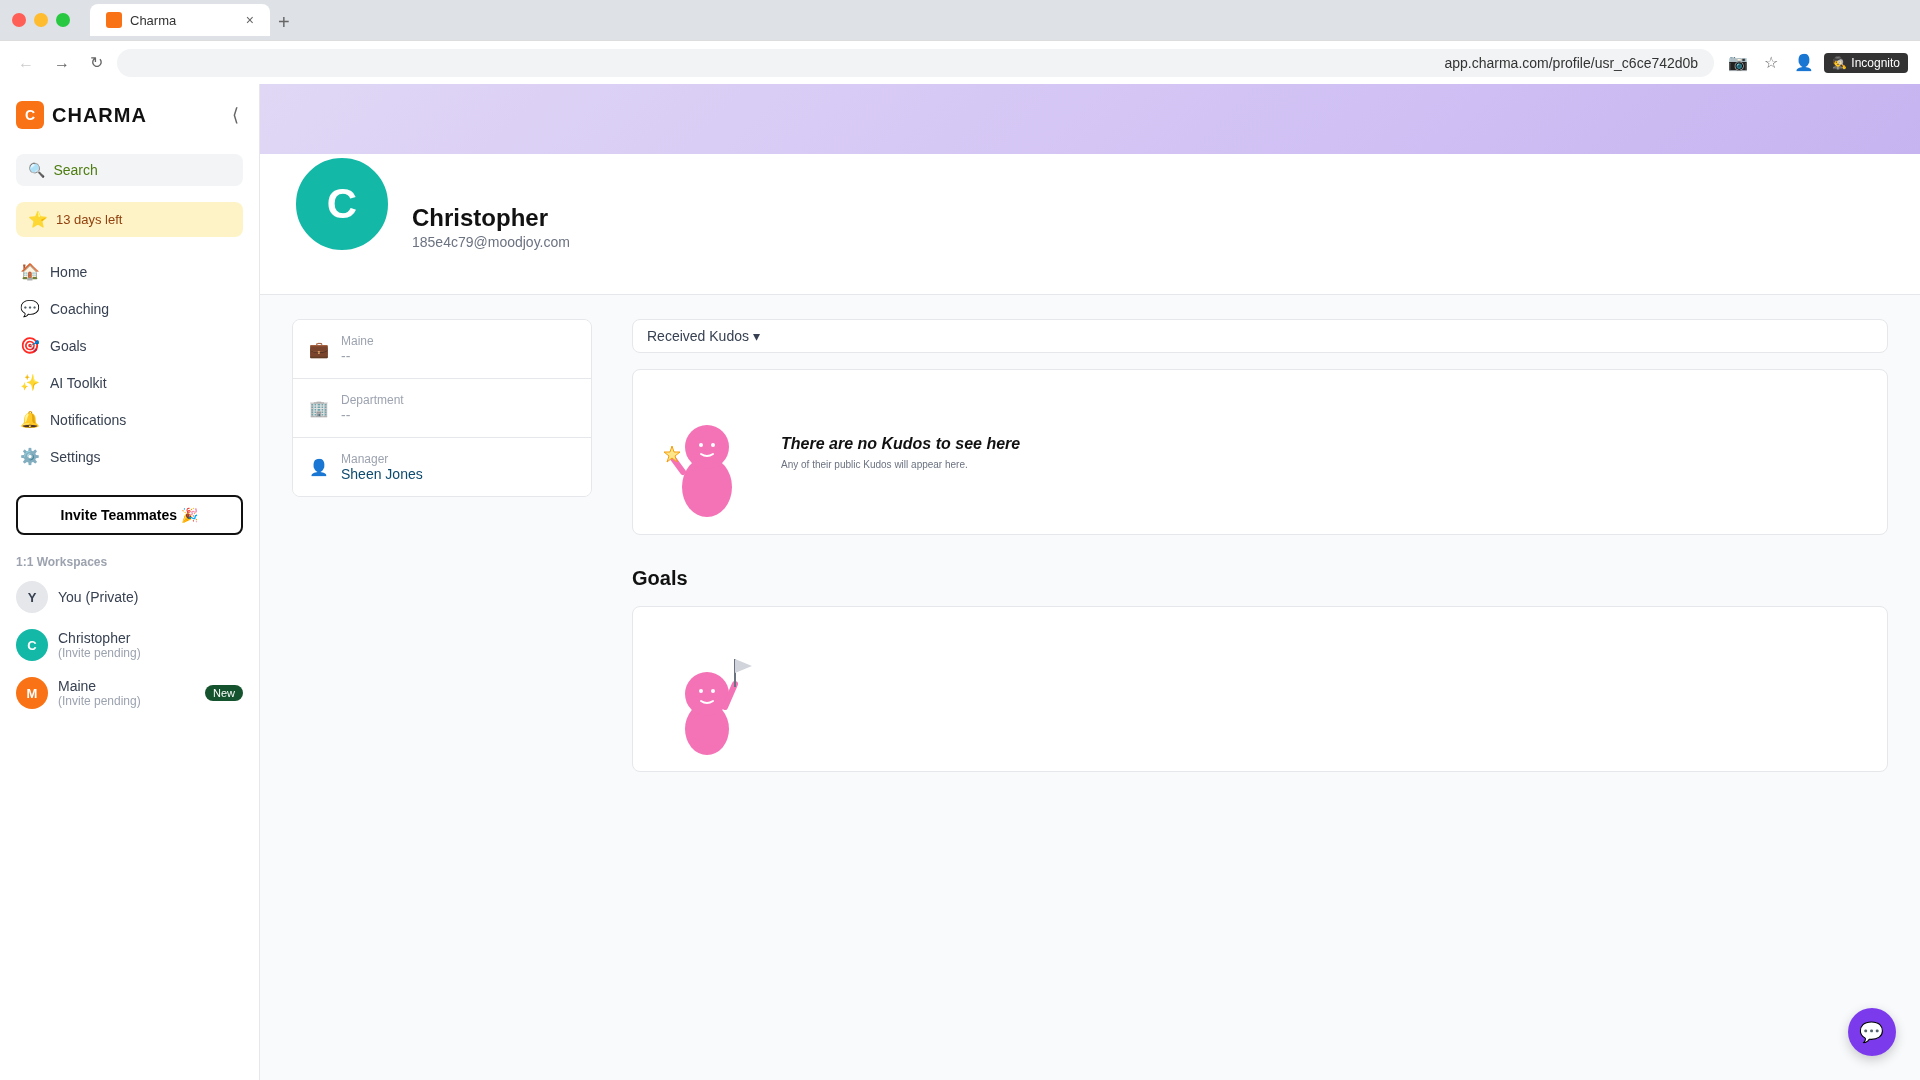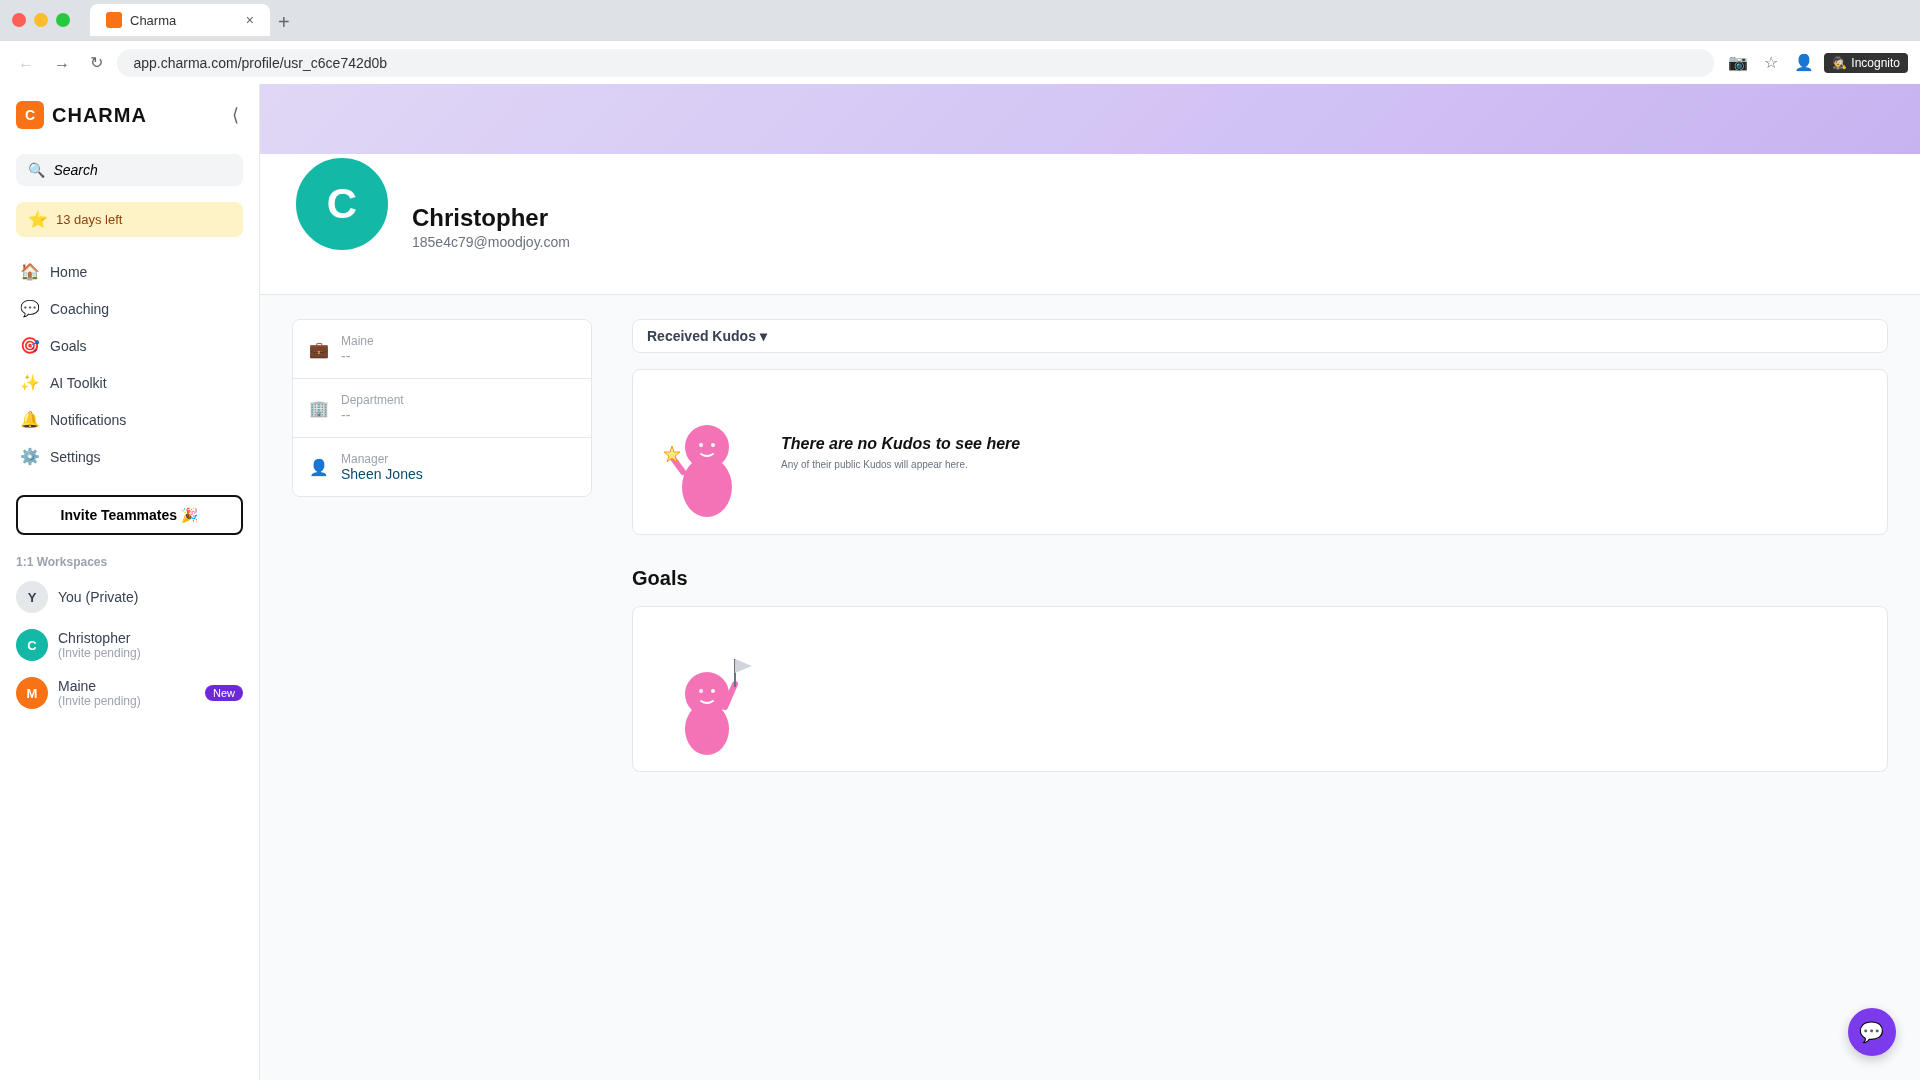--- a/index.html
+++ b/index.html
@@ -15,69 +15,69 @@
     .browser-btn.maximize { background: #28c840; }
     .browser-tabs { display: flex; align-items: flex-end; padding: 0 12px; }
     .browser-tab { background: #fff; border-radius: 8px 8px 0 0; padding: 8px 16px; display: flex; align-items: center; gap: 8px; font-size: 13px; color: #333; min-width: 180px; max-width: 220px; }
     .browser-tab-favicon { width: 16px; height: 16px; background: #f97316; border-radius: 3px; flex-shrink: 0; }
     .browser-tab-title { flex: 1; overflow: hidden; text-overflow: ellipsis; white-space: nowrap; }
     .browser-tab-close { color: #666; font-size: 14px; cursor: pointer; }
     .browser-tab-new { background: none; border: none; font-size: 20px; color: #666; cursor: pointer; padding: 0 8px; margin-bottom: 2px; }
     .browser-toolbar { background: #fff; display: flex; align-items: center; padding: 6px 12px; gap: 8px; height: 44px; border-top: 1px solid #ddd; }
     .browser-nav-btn { background: none; border: none; cursor: pointer; color: #666; font-size: 16px; padding: 4px 6px; border-radius: 4px; }
     .browser-nav-btn.disabled { color: #ccc; cursor: default; }
-    .browser-address-bar { flex: 1; background: #f1f3f4; border: none; border-radius: 20px; padding: 6px 16px; font-size: 14px; color: #333; outline: none; }
+    .browser-address-bar { flex: 1; background: #f1f3f4; border: none; border-radius: 20px; padding: 6px 16px; font-size: 14px; color: #333; outline: none; text-align: right; }
     .browser-toolbar-actions { display: flex; gap: 4px; align-items: center; }
     .browser-action-btn { background: none; border: none; cursor: pointer; color: #666; font-size: 16px; padding: 4px 6px; border-radius: 4px; }
     .incognito-badge { background: #333; color: #fff; font-size: 12px; padding: 3px 8px; border-radius: 4px; display: flex; align-items: center; gap: 4px; }
 
     
     .app { display: flex; flex: 1; overflow: hidden; }
 
     
     .sidebar { width: 260px; background: #fff; border-right: 1px solid #e5e7eb; display: flex; flex-direction: column; flex-shrink: 0; overflow-y: auto; }
     .sidebar-header { padding: 16px; display: flex; align-items: center; justify-content: space-between; }
     .logo { display: flex; align-items: center; gap: 8px; }
     .logo-icon { width: 28px; height: 28px; background: #f97316; border-radius: 6px; display: flex; align-items: center; justify-content: center; color: #fff; font-size: 14px; font-weight: bold; }
     .logo-text { font-size: 20px; font-weight: 700; color: #111; letter-spacing: 1px; text-transform: uppercase; }
     .sidebar-collapse-btn { background: none; border: none; cursor: pointer; color: #666; font-size: 18px; padding: 4px; border-radius: 4px; }
     .search-box { margin: 8px 16px; background: #f3f4f6; border-radius: 8px; padding: 8px 12px; display: flex; align-items: center; gap: 8px; cursor: text; }
     .search-icon { color: #9ca3af; font-size: 14px; }
-    .search-text { color: #000000; font-size: 14px; font-style: italic; }
+    .search-text { color: #4d7c0f; font-size: 14px; }
     .trial-badge { margin: 8px 16px; background: #fef3c7; border-radius: 8px; padding: 8px 12px; display: flex; align-items: center; gap: 8px; font-size: 13px; color: #92400e; }
     .trial-icon { font-size: 16px; }
     .nav-items { padding: 8px 8px; }
     .nav-item { display: flex; align-items: center; gap: 10px; padding: 9px 12px; border-radius: 8px; cursor: pointer; color: #374151; font-size: 14px; font-weight: 500; }
     .nav-item-icon { font-size: 16px; color: #6b7280; width: 20px; display: flex; align-items: center; justify-content: center; }
     .invite-btn { margin: 12px 16px; background: #fff; border: 2px solid #111; border-radius: 8px; padding: 10px 16px; font-size: 14px; font-weight: 600; cursor: pointer; text-align: center; }
     .section-label { padding: 8px 16px 4px; font-size: 12px; color: #9ca3af; font-weight: 600; text-transform: none; }
     .workspace-item { display: flex; align-items: center; gap: 10px; padding: 8px 16px; cursor: pointer; font-size: 14px; color: #374151; }
     .workspace-avatar { width: 32px; height: 32px; border-radius: 50%; display: flex; align-items: center; justify-content: center; font-size: 13px; font-weight: 600; flex-shrink: 0; }
     .workspace-info { flex: 1; }
     .workspace-name { font-size: 14px; font-weight: 500; }
     .workspace-sub { font-size: 12px; color: #9ca3af; }
-    .workspace-badge { background: #6d28d9; color: #fff; font-size: 11px; padding: 2px 8px; border-radius: 10px; }
+    .workspace-badge { background: #14532d; color: #fff; font-size: 11px; padding: 2px 8px; border-radius: 10px; }
 
     
     .main { flex: 1; overflow-y: auto; background: #f9fafb; }
     .profile-header-banner { height: 120px; background: linear-gradient(135deg, #e0d7f5 0%, #d4c5f5 50%, #c5b3f0 100%); }
     .profile-avatar-row { display: flex; align-items: flex-end; padding-bottom: 16px; margin-top: -50px; }
     .profile-avatar { width: 100px; height: 100px; border-radius: 50%; background: #14b8a6; display: flex; align-items: center; justify-content: center; font-size: 42px; font-weight: 700; color: #fff; border: 4px solid #fff; flex-shrink: 0; }
     .profile-name-section { margin-left: 20px; padding-bottom: 4px; }
     .profile-name { font-size: 24px; font-weight: 700; color: #111; }
     .profile-email { font-size: 14px; color: #6b7280; margin-top: 2px; }
     .profile-fields { border: 1px solid #e5e7eb; border-radius: 8px; overflow: hidden; }
     .profile-field { display: flex; align-items: center; gap: 12px; padding: 14px 16px; border-bottom: 1px solid #e5e7eb; background: #fff; }
     .profile-field:last-child { border-bottom: none; }
     .field-icon { color: #9ca3af; font-size: 16px; width: 20px; display: flex; align-items: center; justify-content: center; }
     .field-label { font-size: 12px; color: #9ca3af; font-weight: 500; }
     .field-value { font-size: 14px; color: #0c4a6e; font-weight: 500; }
     .field-value.empty { color: #9ca3af; }
     .section-header { font-size: 20px; font-weight: 700; color: #111; margin-bottom: 16px; }
-    .kudos-dropdown { display: flex; align-items: center; gap: 4px; background: #fff; border: 1px solid #e5e7eb; border-radius: 8px; padding: 8px 14px; font-size: 14px; cursor: pointer; color: #374151; margin-bottom: 16px; font-weight: bold; }
+    .kudos-dropdown { display: flex; align-items: center; gap: 4px; background: #fff; border: 1px solid #e5e7eb; border-radius: 8px; padding: 8px 14px; font-size: 14px; cursor: pointer; color: #374151; margin-bottom: 16px; }
     .empty-state { display: flex; align-items: center; gap: 24px; background: #fff; border: 1px solid #e5e7eb; border-radius: 8px; padding: 32px 24px; }
     .empty-illustration { width: 100px; height: 100px; flex-shrink: 0; }
     .empty-title { font-size: 16px; font-weight: 600; color: #111; margin-bottom: 6px; font-style: italic; }
     .empty-desc { font-size: 10px; color: #6b7280; }
     .content-section { margin-bottom: 32px; }
 
     
     .chat-button { position: fixed; bottom: 24px; right: 24px; width: 48px; height: 48px; background: #7c3aed; border-radius: 50%; display: flex; align-items: center; justify-content: center; cursor: pointer; color: #fff; font-size: 20px; box-shadow: 0 4px 12px rgba(0,0,0,0.2); }
 
     

